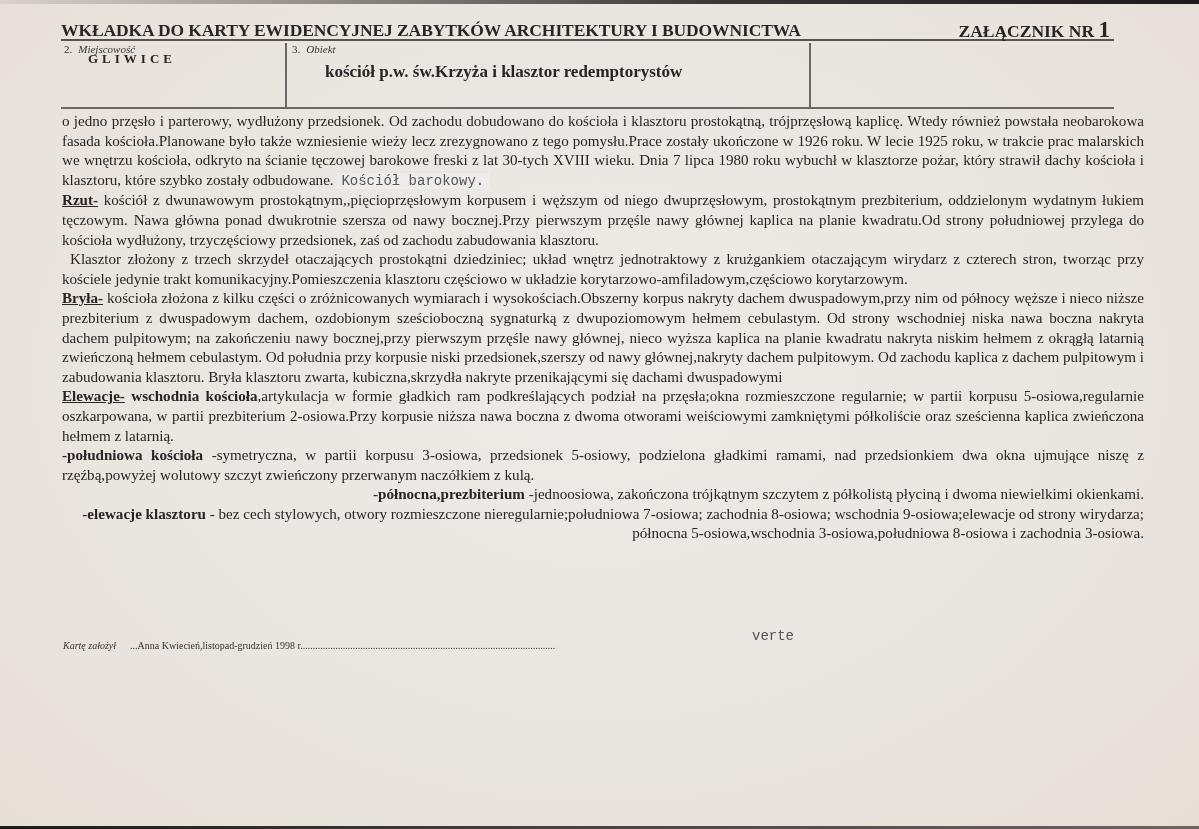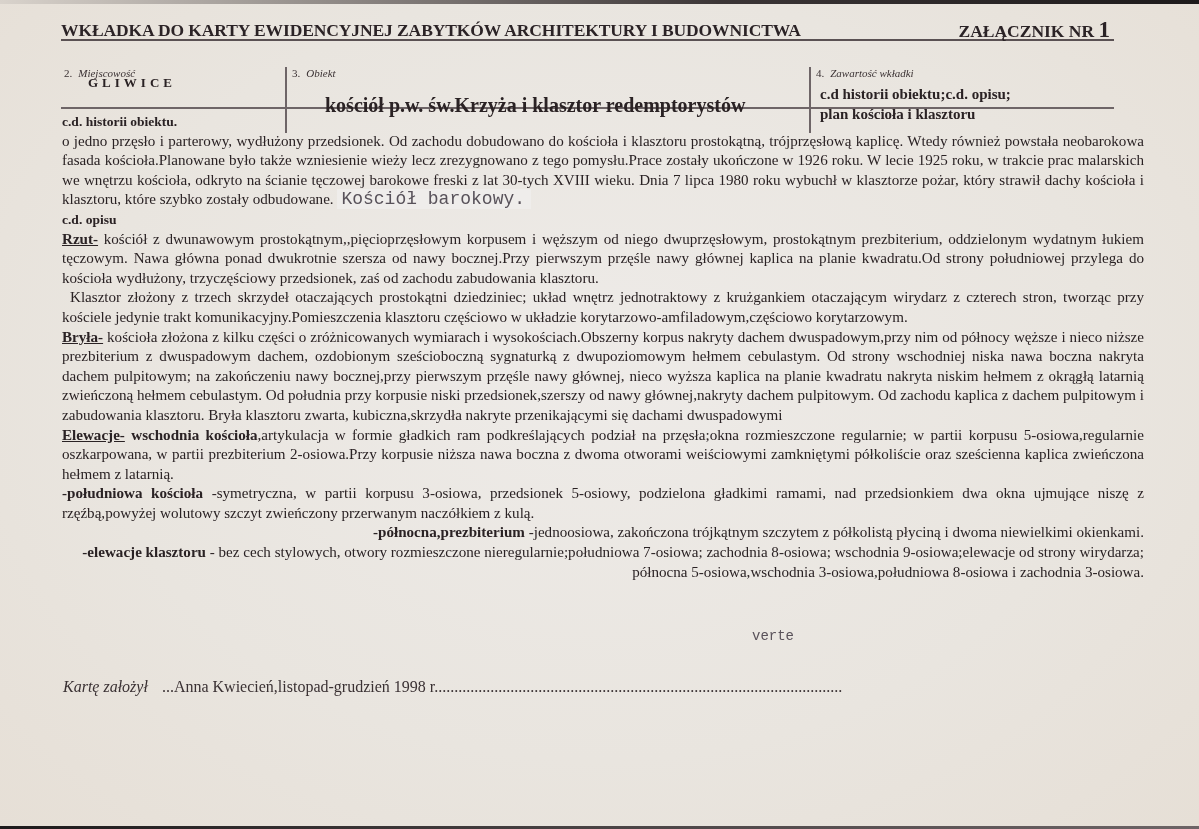--- a/index.html
+++ b/index.html
@@ -33,55 +33,55 @@
     }
     .annex {
       position: absolute; right: 4px; top: -3px;
       font-weight: bold; font-size: 17.5px; color: #2b2326; white-space: nowrap;
     }
     .annex .num { font-size: 23px; font-weight: bold; }
     .header-grid {
       position: absolute; left: 61px; top: 43px; width: 1053px; height: 66px;
       border-bottom: 2px solid #6e6567;
     }
-    .cell { position: absolute; top: 0; height: 66px; margin-top: 24px; }
+    .cell { position: absolute; top: 0; height: 66px; }
     .cell.c1 { left: 0; width: 226px; border-right: 2px solid #6e6567; }
     .cell.c2 { left: 228px; width: 522px; border-right: 2px solid #6e6567; }
     .cell.c3 { left: 752px; width: 301px; }
     .cell-label {
       position: absolute; left: 3px; top: 0;
       font-size: 11px; font-style: italic; color: #3a3133; white-space: nowrap;
     }
     .cell-label .n { font-style: normal; margin-right: 6px; }
     .cell-value {
       position: absolute; font-weight: bold; font-size: 15px; color: #2a2224; white-space: nowrap;
     }
     .c1 .cell-value { left: 27px; top: 8px; letter-spacing: 4px; font-size: 13px; }
-    .c2 .cell-value { left: 36px; top: 27px; font-size: 20px; }
+    .c2 .cell-value { left: 36px; top: 19px; font-size: 17px; }
     .c3 .cell-value { left: 7px; top: 17px; line-height: 20px; font-size: 15px; }
     .body {
       position: absolute; left: 62px; top: 112px; width: 1082px;
       font-size: 15.1px; line-height: 19.6px; color: #2a2224;
     }
     .body p { text-align: justify; }
     .body .left { text-align: right; font-family: Liberation Serif, serif; }
     .head { font-weight: bold; font-size: 13.5px; }
     .u { font-weight: bold; text-decoration: underline; }
     .b { font-weight: bold; }
     .mono {
-      font-family: "Liberation Mono", monospace; font-size: 18px; color: #58525a;
+      font-family: "Liberation Mono", monospace; font-size: 14px; color: #58525a;
       background: #efedeb; padding: 0 6px 0 4px; margin-top: 33px;
     }
     .indent { text-indent: 8px; }
     .verte {
       position: absolute; left: 752px; top: 628px;
       font-family: "Liberation Mono", monospace; font-size: 14px; color: #5a525a;
     }
     .footer {
-      position: absolute; left: 63px; top: 678px; font-size: 16px; color: #3a3133; white-space: nowrap;
+      position: absolute; left: 63px; top: 640px; font-size: 10px; color: #3a3133; white-space: nowrap;
     }
     .footer .lbl { font-style: italic; margin-right: 14px; }
   </style>
 </head>
 <body>
 
 <div class="page">
   <div class="topband"></div>
 
   <div class="title-row">
@@ -98,36 +98,25 @@
         <span class="n">2.</span><span>Miejscowość</span>
       </div>
       <div class="cell-value">GLIWICE</div>
     </div>
     <div class="cell c2">
       <div class="cell-label">
         <span class="n">3.</span><span>Obiekt</span>
       </div>
       <div class="cell-value">kościół p.w. św.Krzyża i klasztor redemptorystów</div>
     </div>
-    <div class="cell c3">
-      <div class="cell-label">
-        <span class="n">4.</span><span>Zawartość wkładki</span>
-      </div>
-      <div class="cell-value">
-        <div>c.d historii obiektu;c.d. opisu;</div>
-        <div>plan kościoła i klasztoru</div>
-      </div>
-    </div>
   </div>
 
   <div class="body">
-    <div class="head">c.d. historii obiektu.</div>
     <p><span>o jedno przęsło i parterowy, wydłużony przedsionek. Od zachodu dobudowano do kościoła i klasztoru prostokątną, trójprzęsłową kaplicę. Wtedy również powstała neobarokowa fasada kościoła.Planowane było także wzniesienie wieży lecz zrezygnowano z tego pomysłu.Prace zostały ukończone w 1926 roku. W lecie 1925 roku, w trakcie prac malarskich we wnętrzu kościoła, odkryto na ścianie tęczowej barokowe freski z lat 30-tych XVIII wieku. Dnia 7 lipca 1980 roku wybuchł w klasztorze pożar, który strawił dachy kościoła i klasztoru, które szybko zostały  odbudowane. </span><span class="mono">Kościół barokowy.</span></p>
 
-    <div class="head">c.d. opisu</div>
     <p><span class="u">Rzut-</span><span> kościół z dwunawowym prostokątnym,,pięcioprzęsłowym korpusem i węższym od niego dwuprzęsłowym, prostokątnym prezbiterium, oddzielonym wydatnym łukiem tęczowym. Nawa główna ponad dwukrotnie szersza od nawy bocznej.Przy pierwszym przęśle nawy głównej kaplica na planie kwadratu.Od strony południowej przylega do kościoła wydłużony, trzyczęściowy przedsionek, zaś od zachodu zabudowania klasztoru.</span></p>
     <p class="indent"><span>Klasztor złożony z trzech skrzydeł otaczających prostokątni dziedziniec; układ wnętrz jednotraktowy z krużgankiem otaczającym wirydarz z czterech stron, tworząc przy kościele jedynie trakt komunikacyjny.Pomieszczenia klasztoru częściowo w układzie korytarzowo-amfiladowym,częściowo korytarzowym.</span></p>
     <p><span class="u">Bryła-</span><span> kościoła złożona z kilku części o zróżnicowanych wymiarach i wysokościach.Obszerny korpus nakryty dachem dwuspadowym,przy nim od północy węższe i nieco niższe prezbiterium z dwuspadowym dachem, ozdobionym sześcioboczną sygnaturką z dwupoziomowym hełmem cebulastym. Od strony wschodniej niska nawa boczna nakryta dachem pulpitowym; na zakończeniu nawy bocznej,przy pierwszym przęśle nawy głównej, nieco wyższa kaplica na planie kwadratu nakryta niskim hełmem z okrągłą latarnią zwieńczoną hełmem cebulastym. Od południa przy korpusie niski przedsionek,szerszy od nawy głównej,nakryty dachem pulpitowym. Od zachodu kaplica z dachem pulpitowym i zabudowania klasztoru. Bryła klasztoru zwarta, kubiczna,skrzydła nakryte przenikającymi się dachami dwuspadowymi</span></p>
     <p><span class="u">Elewacje-</span><span class="b"> wschodnia kościoła</span><span>,artykulacja w formie gładkich ram podkreślających podział na przęsła;okna rozmieszczone regularnie; w partii korpusu 5-osiowa,regularnie oszkarpowana, w partii prezbiterium 2-osiowa.Przy korpusie niższa nawa boczna z dwoma otworami weiściowymi zamkniętymi półkoliście oraz sześcienna kaplica zwieńczona hełmem z latarnią.</span></p>
     <p><span class="b">-południowa kościoła</span><span> -symetryczna, w partii korpusu 3-osiowa, przedsionek 5-osiowy, podzielona gładkimi ramami, nad przedsionkiem dwa okna ujmujące niszę z rzęźbą,powyżej wolutowy szczyt zwieńczony przerwanym naczółkiem z kulą.</span></p>
     <p class="left"><span class="b">-północna,prezbiterium</span><span> -jednoosiowa, zakończona trójkątnym szczytem z półkolistą płyciną i dwoma niewielkimi okienkami.</span></p>
     <p class="left"><span class="b">-elewacje klasztoru</span><span> - bez cech stylowych, otwory rozmieszczone nieregularnie;południowa 7-osiowa; zachodnia 8-osiowa; wschodnia 9-osiowa;elewacje od strony wirydarza; północna 5-osiowa,wschodnia 3-osiowa,południowa 8-osiowa i zachodnia 3-osiowa.</span></p>
   </div>
 
   <div class="verte">verte</div>

